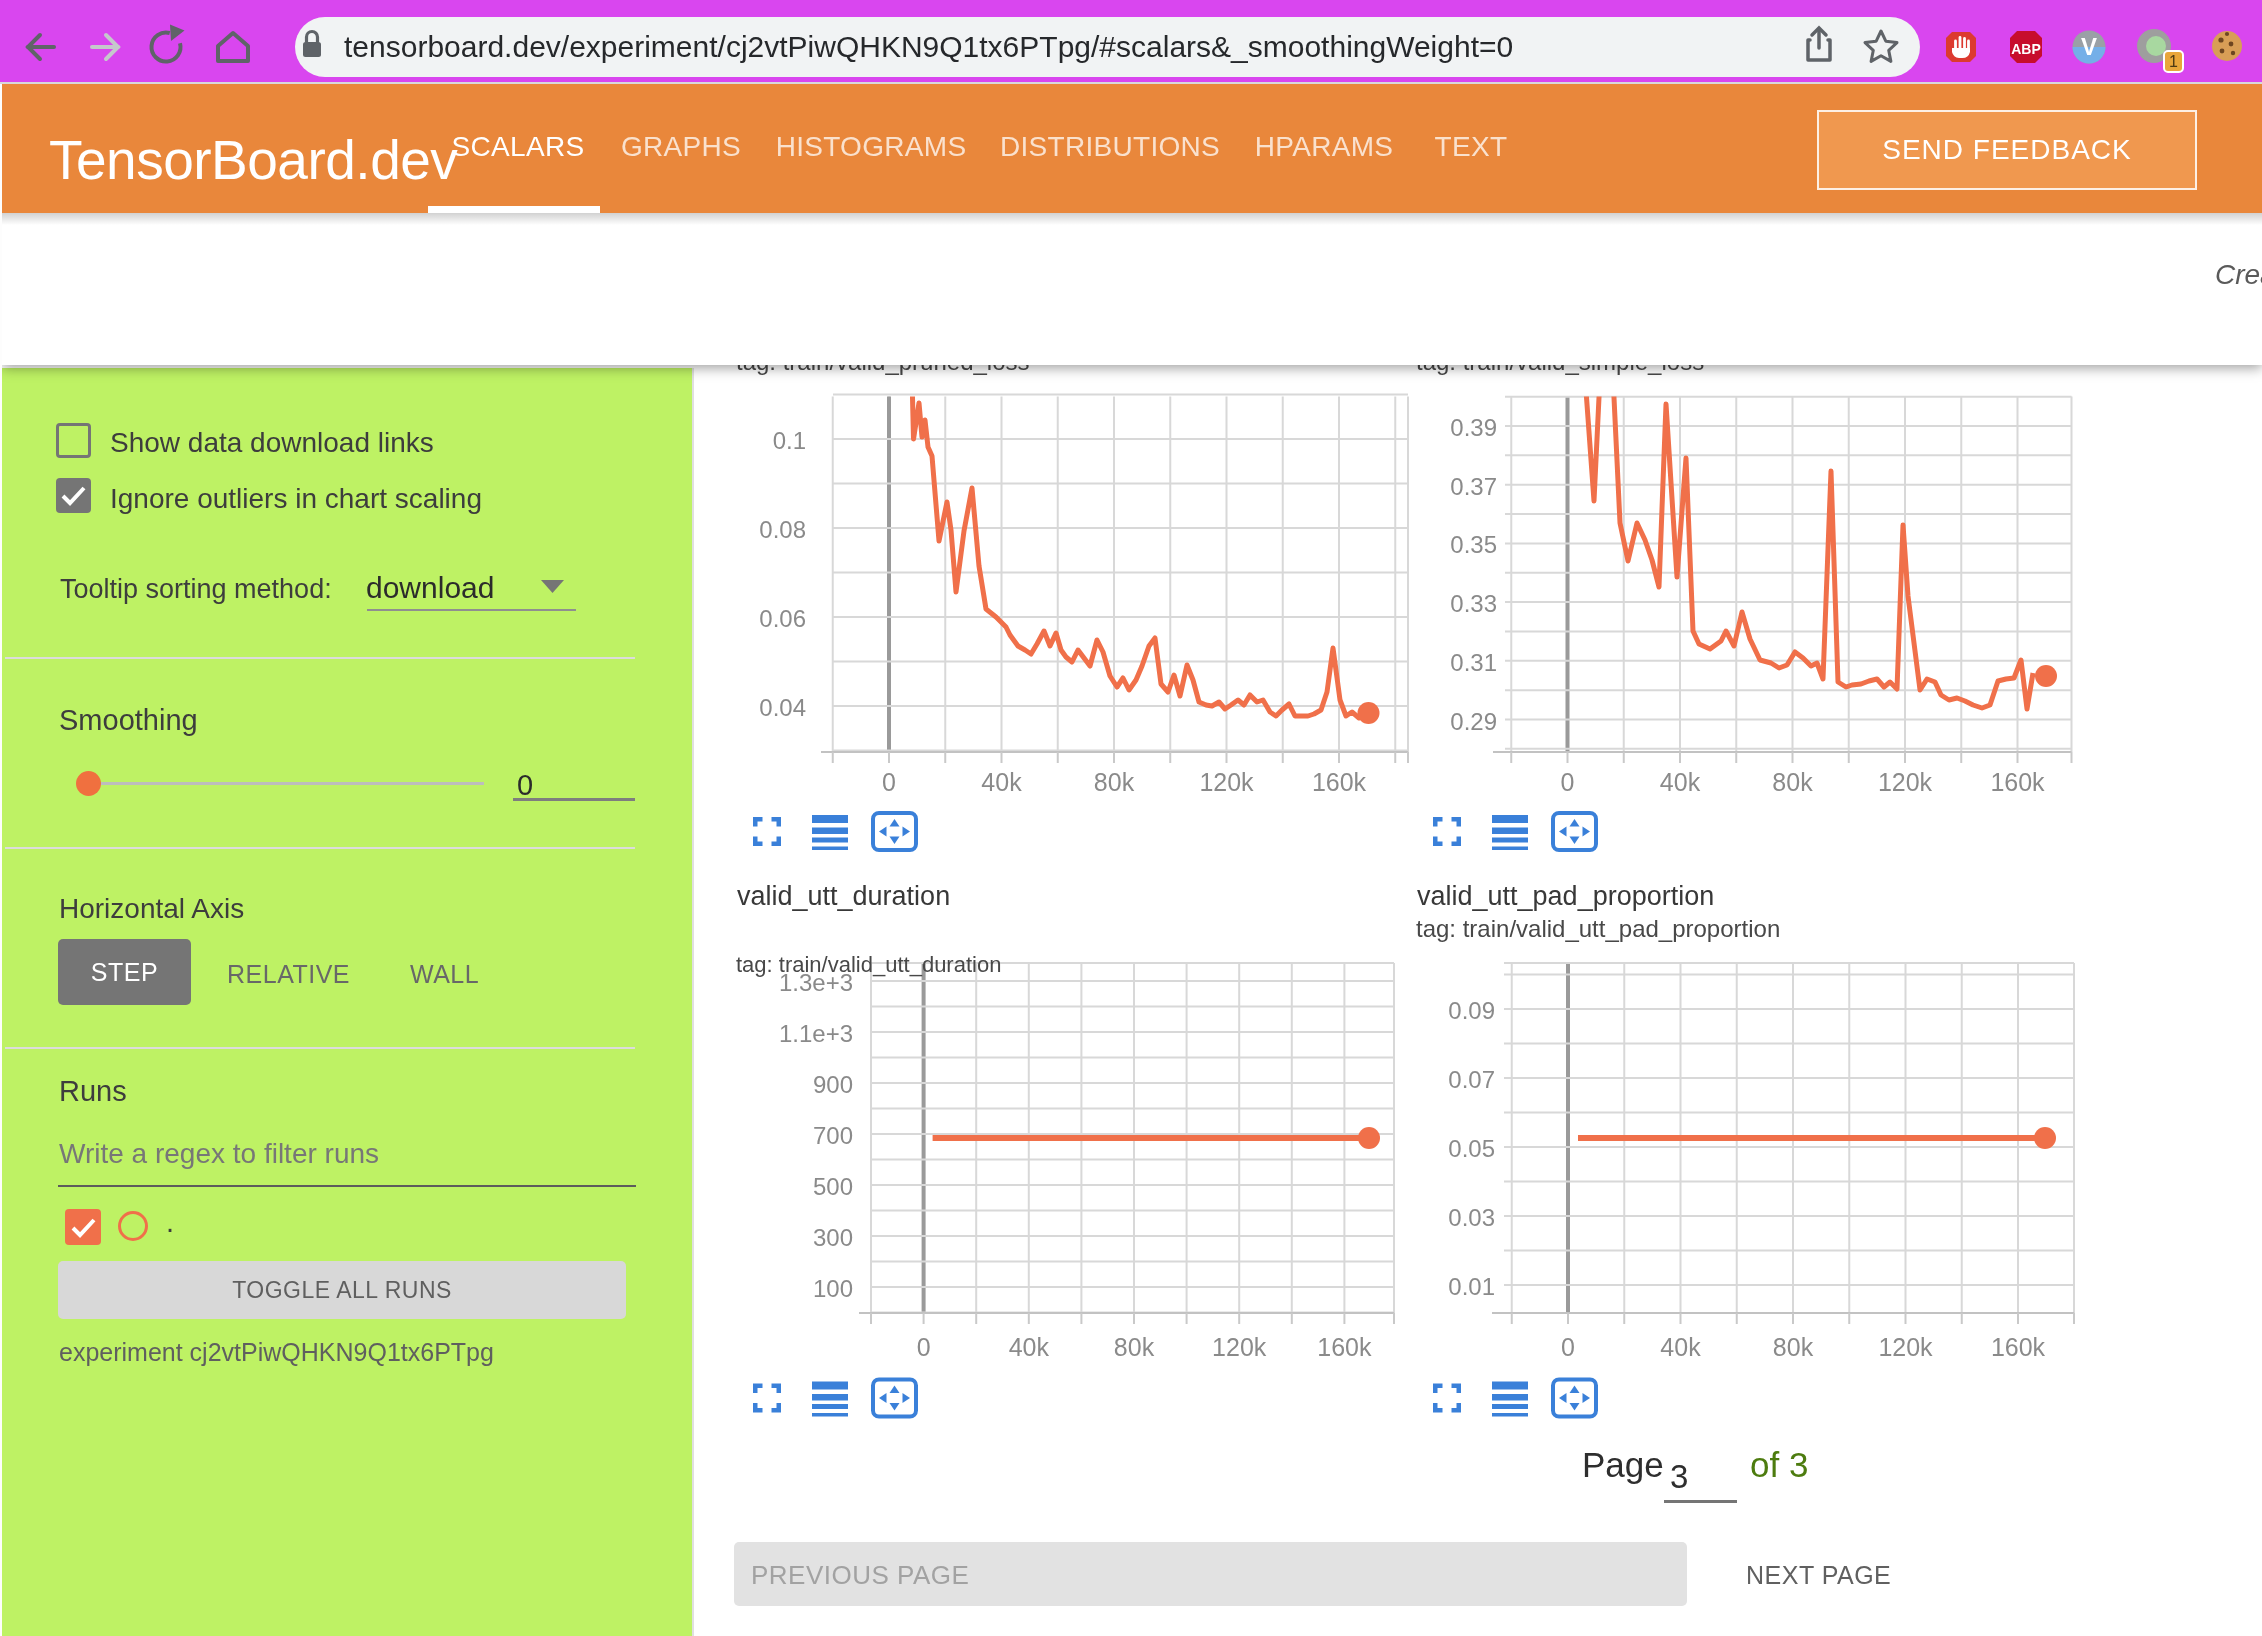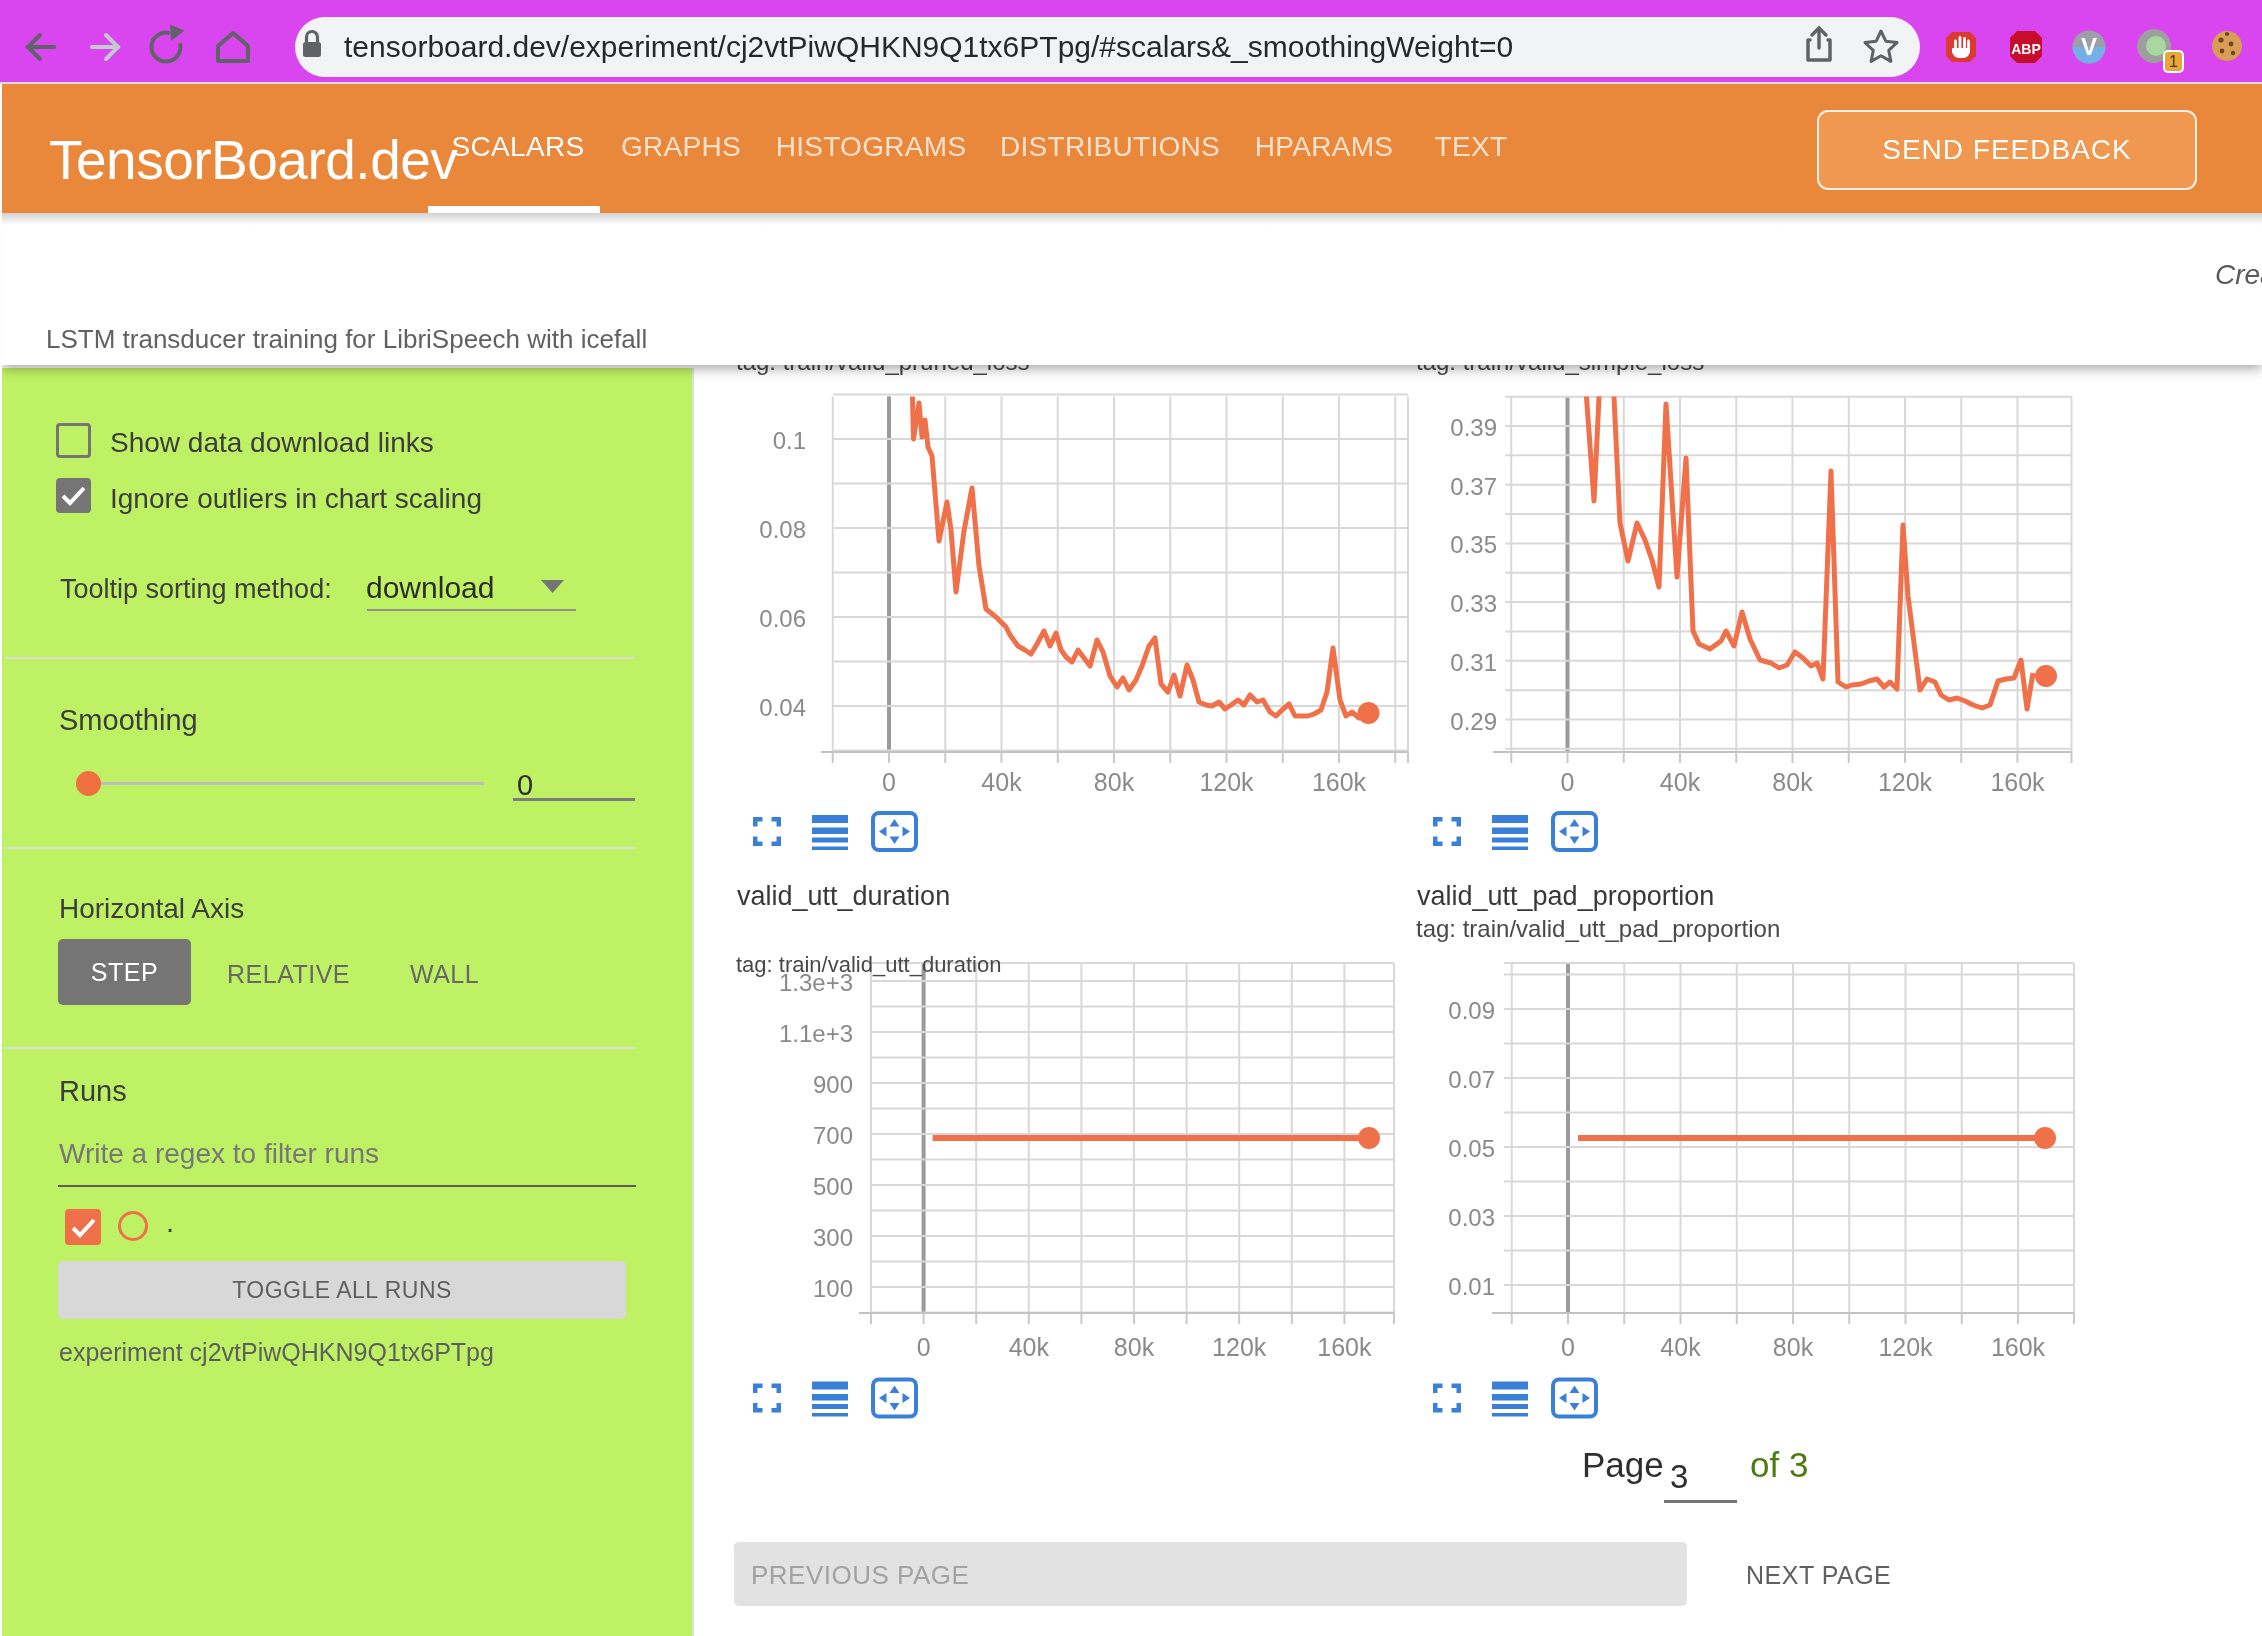--- a/index.html
+++ b/index.html
@@ -79,29 +79,28 @@
 <div class="abs" style="left:2px;top:84px;width:2260px;height:129px;background:#e9873b;z-index:30">
   <div class="abs" style="left:47px;top:44px;font-size:55px;color:#fff;letter-spacing:-0.5px">TensorBoard.dev</div>
   <div class="abs" style="left:516px;top:47px;font-size:28px;color:#fff;letter-spacing:0.3px;transform:translateX(-50%)">SCALARS</div>
   <div class="abs" style="left:679px;top:47px;font-size:28px;color:rgba(255,255,255,0.75);letter-spacing:0.3px;transform:translateX(-50%)">GRAPHS</div>
   <div class="abs" style="left:869px;top:47px;font-size:28px;color:rgba(255,255,255,0.75);letter-spacing:0.3px;transform:translateX(-50%)">HISTOGRAMS</div>
   <div class="abs" style="left:1108px;top:47px;font-size:28px;color:rgba(255,255,255,0.75);letter-spacing:0.3px;transform:translateX(-50%)">DISTRIBUTIONS</div>
   <div class="abs" style="left:1322px;top:47px;font-size:28px;color:rgba(255,255,255,0.75);letter-spacing:0.3px;transform:translateX(-50%)">HPARAMS</div>
   <div class="abs" style="left:1469px;top:47px;font-size:28px;color:rgba(255,255,255,0.75);letter-spacing:0.3px;transform:translateX(-50%)">TEXT</div>
   <div class="abs" style="left:426px;top:122px;width:172px;height:7px;background:#fff"></div>
   <div class="abs" style="left:1815px;top:26px;width:380px;height:80px;border:2px solid rgba(255,255,255,0.85);
-       border-radius:11px;background:#f0984f;color:#fff;font-size:28px;letter-spacing:1px;
+       border-radius:0;background:#f0984f;color:#fff;font-size:28px;letter-spacing:1px;
        display:flex;align-items:center;justify-content:center">SEND FEEDBACK</div>
 </div>
 
 <div class="abs" style="left:2px;top:213px;width:2260px;height:152px;background:#fff;z-index:20;
      box-shadow:0 3px 12px rgba(0,0,0,0.38)">
   <div class="abs" style="top:0;left:0;width:100%;height:12px;background:linear-gradient(rgba(0,0,0,0.18),rgba(0,0,0,0))"></div>
   <div class="abs" style="left:2213px;top:46px;font-size:28px;font-style:italic;color:#5a5a5a">Crea</div>
-  <div class="abs" style="left:44px;top:111px;font-size:26px;color:#616161">LSTM transducer training for LibriSpeech with icefall</div>
 </div>
 
 <div class="abs" style="left:2px;top:368px;width:2260px;height:1268px;background:#fff;z-index:10;overflow:hidden">
 
   <div class="abs" style="left:0;top:0;width:692px;height:1268px;background:#bef264;border-right:2px solid #e0e0e0">
 
     <div class="abs" style="left:54px;top:55px;width:35px;height:35px;border:3px solid #757575;border-radius:4px"></div>
     <div class="abs" style="left:108px;top:59px;font-size:28px;color:#3d3d3d">Show data download links</div>
 
     <div class="abs" style="left:54px;top:110px;width:35px;height:35px;background:#757575;border-radius:4px">

